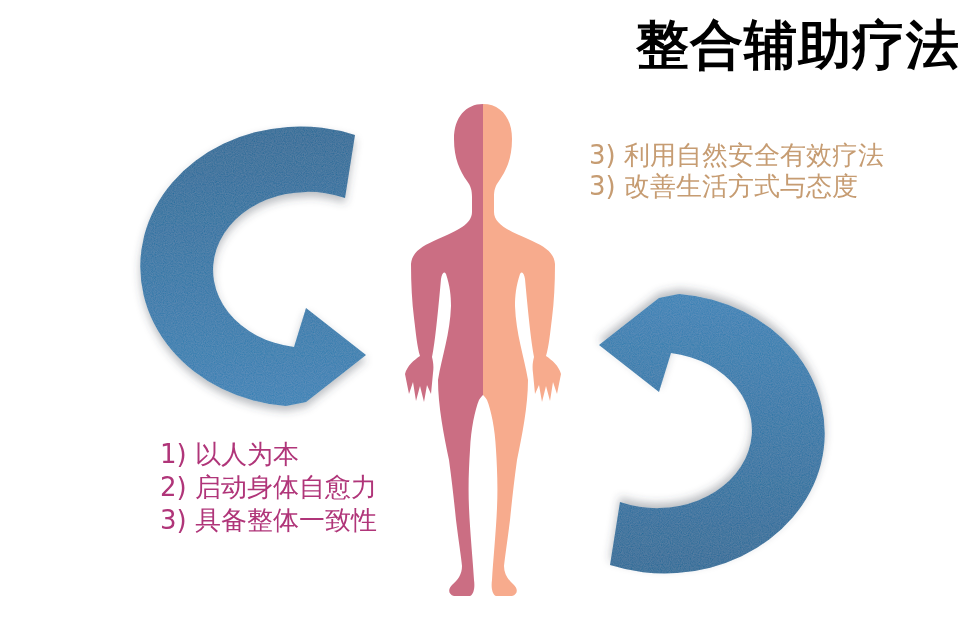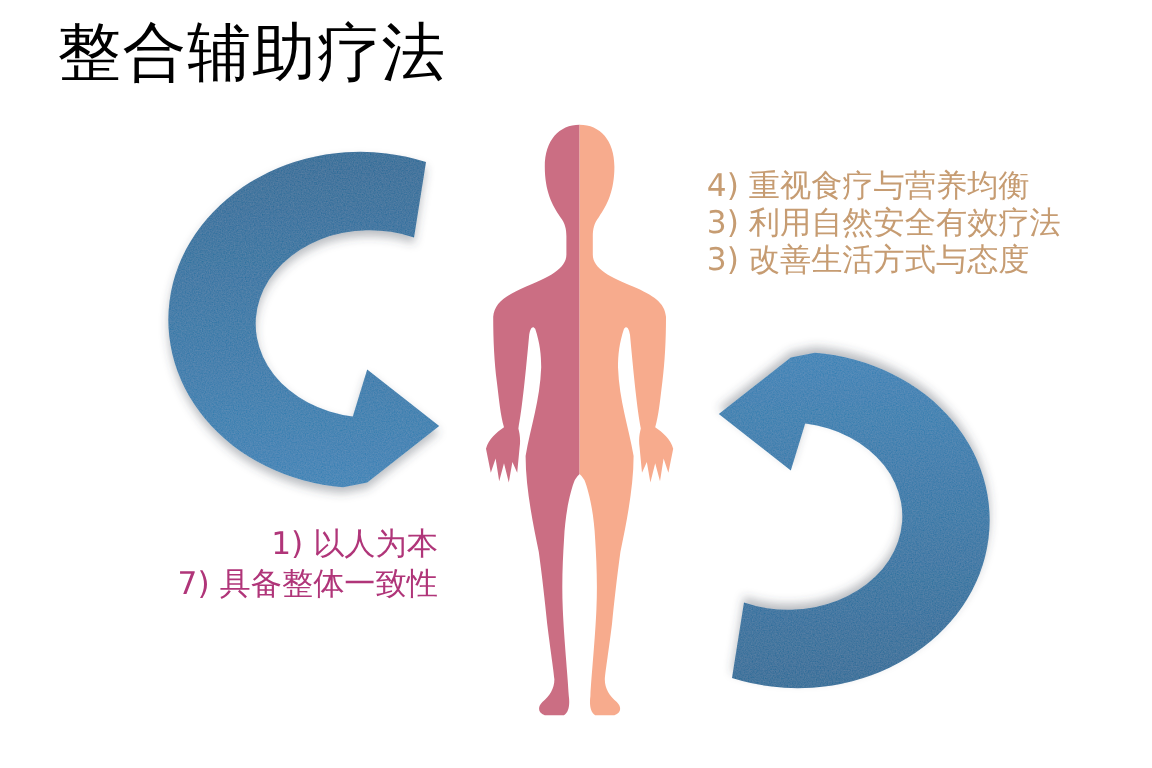--- a/index.html
+++ b/index.html
@@ -12,41 +12,41 @@
     font-family: "DejaVu Sans", "Liberation Sans", sans-serif;
   }
   .title {
     position: absolute;
     top: 16px;
     left: 0;
     width: 100%;
     padding-left: 48px;
     box-sizing: border-box;
     margin: 0;
-    text-align: left;
+    text-align: right;
     font-size: 53px;
-    font-weight: 400;
+    font-weight: 700;
     letter-spacing: 1px;
     line-height: 1.1;
   }
   .diagram-svg {
     position: absolute;
     top: 0;
     left: 0;
     width: 960px;
     height: 640px;
   }
   .num-list {
     position: absolute;
     font-size: 26px;
     line-height: 31px;
     font-weight: 400;
     white-space: nowrap;
   }
-  .num-list.left-list  { left: 148px; top: 438px; line-height: 33px; text-align: right; }
+  .num-list.left-list  { left: 160px; top: 438px; line-height: 33px; }
   .num-list.right-list { left: 589px; top: 140px; }
 </style>
 </head>
 <body>
 
 <div class="canvas">
 
   <h1 class="title" style="color: rgb(0, 0, 0);">整合辅助疗法</h1>
 
   <svg class="diagram-svg" viewBox="0 0 960 640" xmlns="http://www.w3.org/2000/svg">
@@ -108,22 +108,22 @@
     <use href="#arrowShape" fill="url(#arrowGrad)" filter="url(#arrowfx)" transform="rotate(180 482.5 350)"></use>
 
     <g transform="translate(483,0)">
       <use href="#bodyHalf" transform="scale(-1,1)" fill="#cb6e83"></use>
       <use href="#bodyHalf" fill="#f7ab8d"></use>
     </g>
   </svg>
 
   <div class="num-list left-list" style="color: rgb(176, 53, 121);">
     <div>1) 以人为本</div>
-    <div>7) 具备整体一致性</div>
+    <div>2) 启动身体自愈力</div>
+    <div>3) 具备整体一致性</div>
   </div>
 
   <div class="num-list right-list" style="color: rgb(198, 156, 114);">
-    <div>4) 重视食疗与营养均衡</div>
     <div>3) 利用自然安全有效疗法</div>
     <div>3) 改善生活方式与态度</div>
   </div>
 
 </div>
 
 </body></html>

